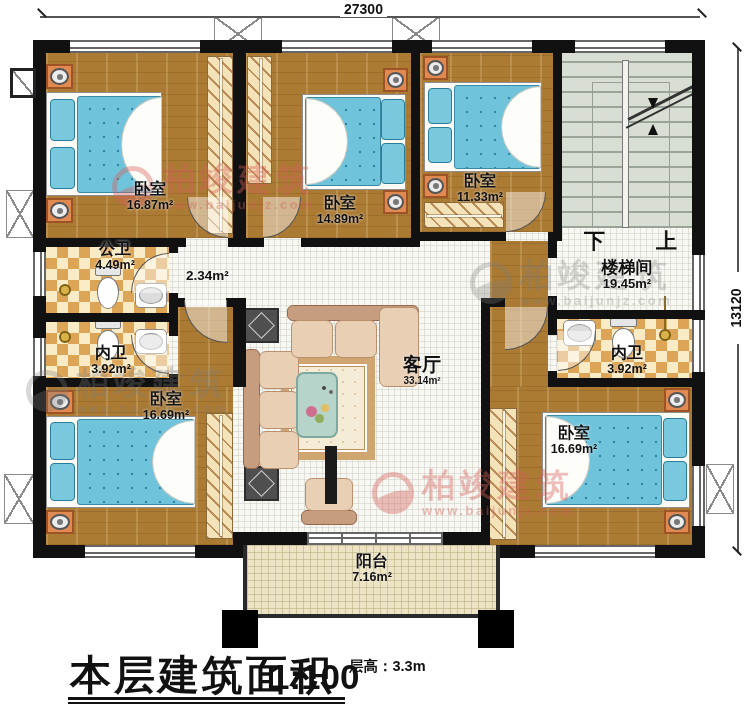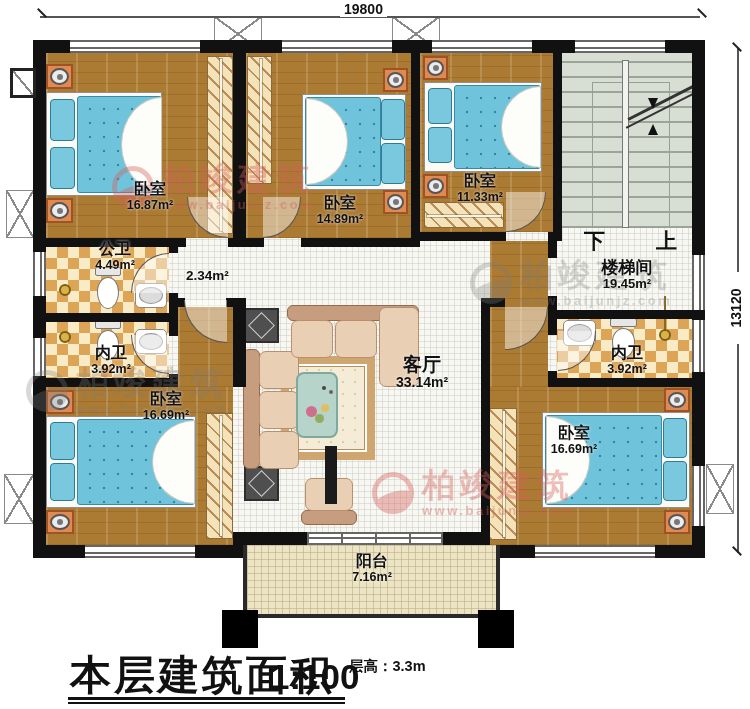--- a/index.html
+++ b/index.html
@@ -340,39 +340,39 @@
 </div>
 <div class="rlabel" style="left:590px;top:344px;width:74px">
   <div class="rname">内卫</div>
   <div class="rarea">3.92m²</div>
 </div>
 <div class="rlabel" style="left:186px;top:268px;width:70px;text-align:left">
   <div class="rarea" style="font-size:13.5px">2.34m²</div>
 </div>
 <div class="rlabel" style="left:374px;top:354px;width:96px">
   <div class="rname" style="font-size:19px">客厅</div>
-  <div class="rarea" style="font-size:14px">33.14m²</div>
+  <div class="rarea" style="font-size:10px">33.14m²</div>
 </div>
 <div class="rlabel" style="left:116px;top:390px;width:100px">
   <div class="rname">卧室</div>
   <div class="rarea">16.69m²</div>
 </div>
 <div class="rlabel" style="left:524px;top:424px;width:100px">
   <div class="rname">卧室</div>
   <div class="rarea">16.69m²</div>
 </div>
 <div class="rlabel" style="left:330px;top:552px;width:84px">
   <div class="rname">阳台</div>
   <div class="rarea">7.16m²</div>
 </div>
 
 <div class="dimline" style="left:40px;top:16px;width:660px;height:1.5px"></div>
 <div class="tick" style="left:36px;top:12px"></div>
 <div class="tick" style="left:696px;top:12px"></div>
-<div class="dimtext" style="left:340px;top:1px">19800</div>
+<div class="dimtext" style="left:340px;top:1px">27300</div>
 <div class="dimline" style="left:737px;top:48px;width:1.5px;height:505px"></div>
 <div class="tick" style="left:731px;top:46px"></div>
 <div class="tick" style="left:731px;top:550px"></div>
 <div class="dimtext" style="left:700px;top:300px;width:64px;transform:rotate(-90deg)">13120</div>
 
 <div class="title-main">本层建筑面积</div>
 <div class="title-underline"></div>
 <div class="title-scale">1:100</div>
 <div class="title-info">
   <div><span>层高：</span><span>3.3m</span></div>

